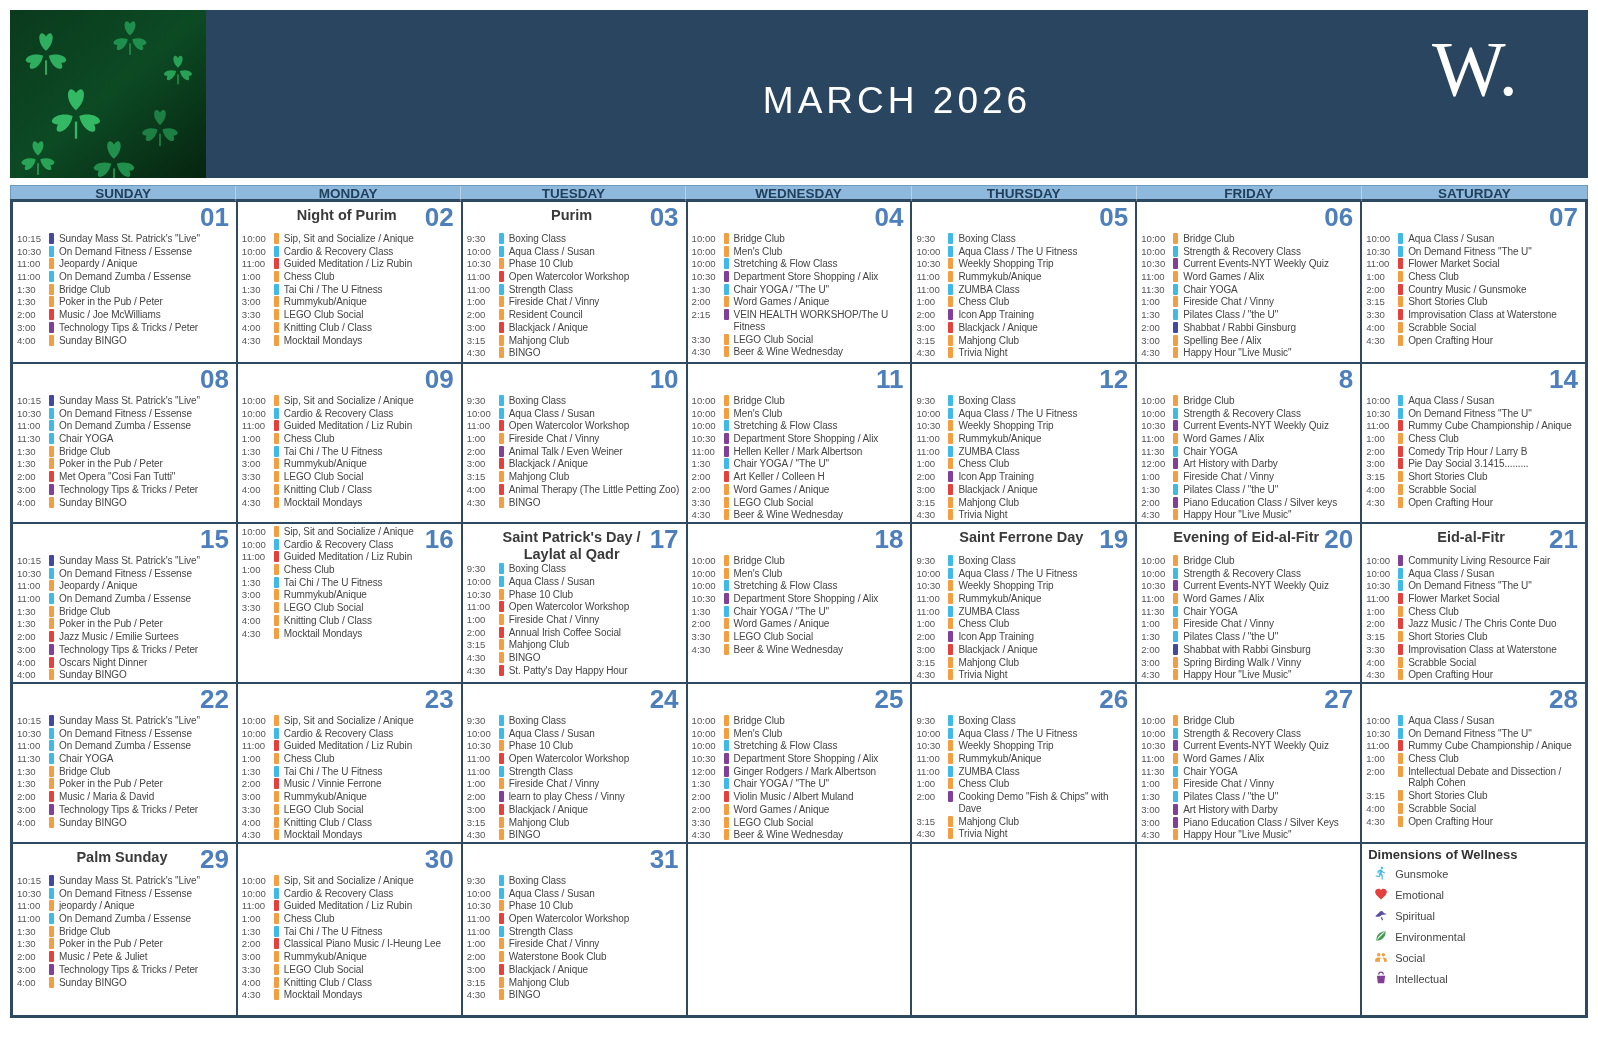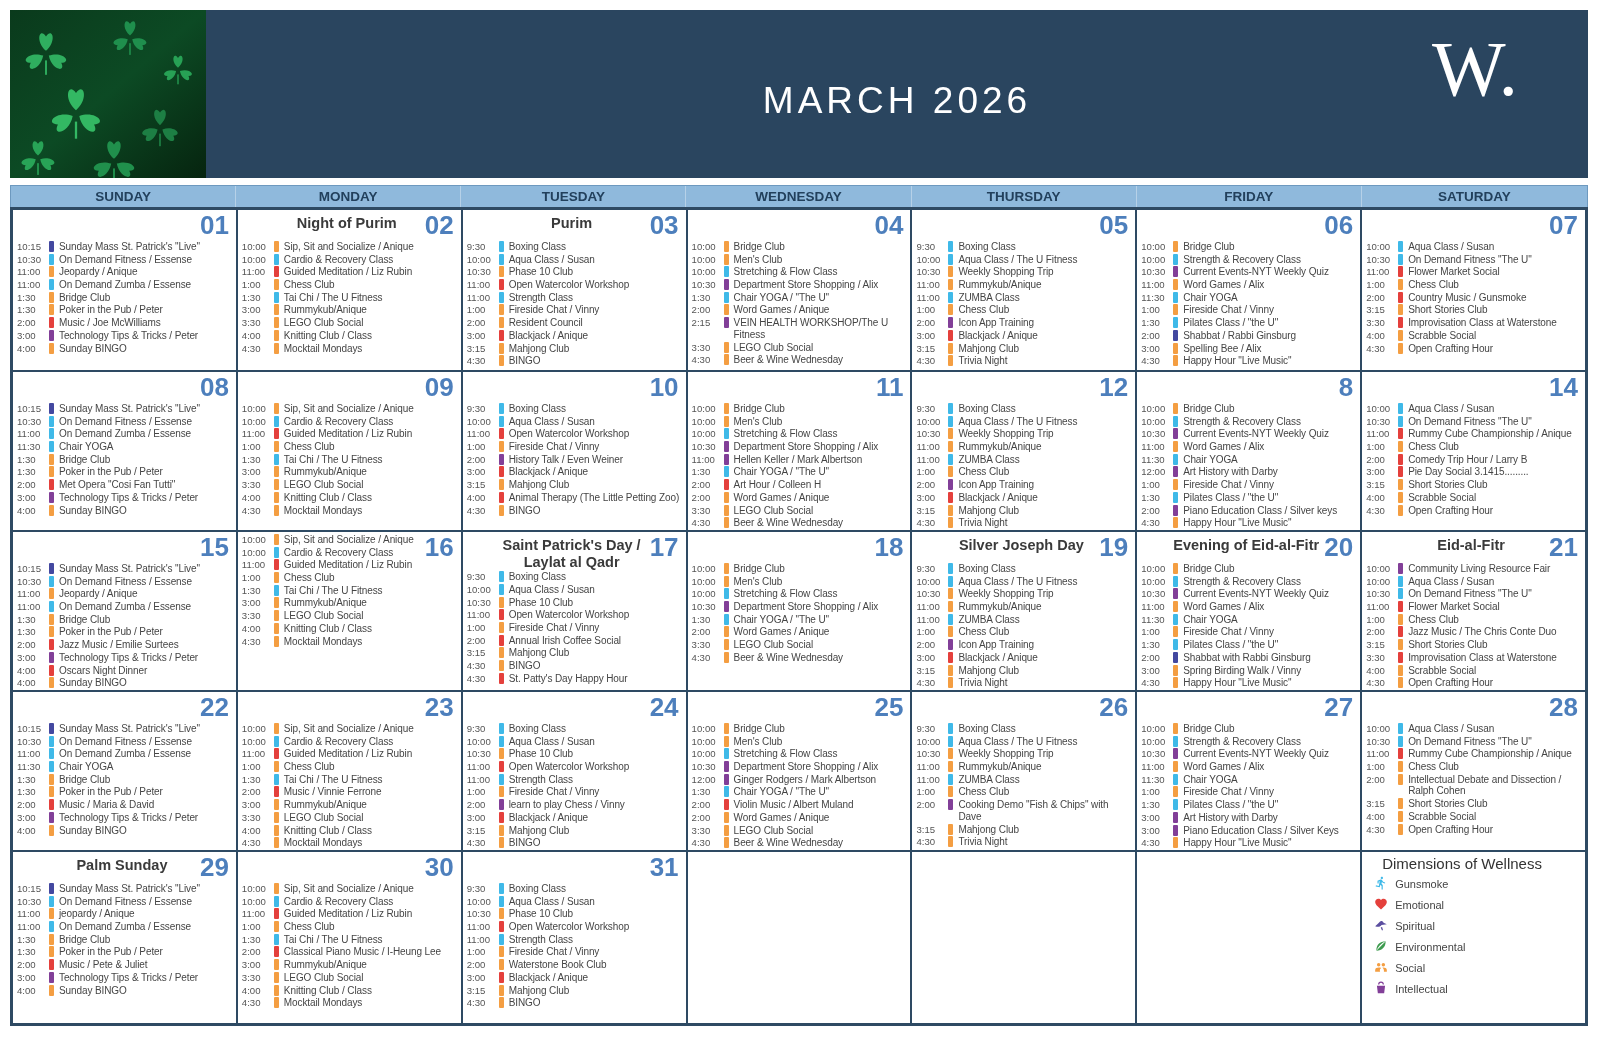--- a/index.html
+++ b/index.html
@@ -5,35 +5,35 @@
   html,body{margin:0;padding:0;background:#fff;font-family:"Liberation Sans",sans-serif;}
   .page{position:relative;width:1598px;height:1045px;background:#fff;overflow:hidden;box-sizing:border-box;padding:10px 10px 8px 10px;}
   
   .hdr{display:flex;height:168px;}
   .photo{width:196px;height:168px;flex:none;}
   .banner{flex:1;background:#2A455F;color:#fff;display:flex;flex-direction:column;align-items:center;justify-content:center;position:relative;}
   .facility{font-size:57px;font-weight:700;letter-spacing:2px;line-height:1;margin-top:6px;}
   .month{font-size:37px;font-weight:400;letter-spacing:4px;margin-top:14px;}
   .brand{position:absolute;right:70px;top:20px;font-family:"Liberation Serif",serif;font-size:78px;line-height:1;font-weight:400;}
   
-  .dayband{display:grid;grid-template-columns:repeat(7,1fr);height:22px;background:#8FB9DC;margin-top:7px;border:1px solid #6d99bf;border-bottom:none;box-sizing:border-box;}
+  .dayband{display:grid;grid-template-columns:repeat(7,1fr);height:14px;background:#8FB9DC;margin-top:7px;border:1px solid #6d99bf;border-bottom:none;box-sizing:border-box;}
   .dayband div{display:flex;align-items:center;justify-content:center;font-size:13.5px;font-weight:700;color:#22405C;border-right:1px solid rgba(255,255,255,.35);}
   .dayband div:last-child{border-right:none;}
   
   .grid{display:grid;grid-template-columns:repeat(7,1fr);grid-template-rows:160px 158px 158px 158px 1fr;gap:2px;background:#2E4A63;border:3px solid #2E4A63;height:819px;box-sizing:border-box;}
   .cell{background:#fff;position:relative;padding:1px 3px 1px 4px;overflow:hidden;}
   .daynum{position:absolute;top:1px;right:7px;font-size:26px;font-weight:700;color:#4D7FBC;line-height:1.1;}
   .cell-head{min-height:25px;padding:4px 36px 0 30px;text-align:center;font-size:14.5px;font-weight:600;color:#3a3a3a;line-height:1.15;}
   .events{margin-top:1px;}
   .ev{display:flex;align-items:flex-start;margin-bottom:1px;}
   .ev-t{width:30px;flex:none;font-size:9.6px;color:#555;line-height:1.2;}
   .ev-b{width:5px;height:11px;flex:none;border-radius:1px;margin:0 5px 0 2px;}
   .ev-n{font-size:10px;color:#454545;line-height:1.17;letter-spacing:-0.1px;}
   
-  .legend-title{font-size:15px;color:#333;margin:2px 0 4px 16px;font-weight:400;}
+  .legend-title{font-size:13px;color:#333;margin:2px 0 4px 2px;font-weight:700;}
   .lg-item{display:flex;align-items:center;gap:7px;margin:0 0 5px 8px;font-size:11px;color:#444;}
   .lg-item svg{flex:none;}
 </style>
 </head>
 <body>
 
 <div class="page">
   <div class="hdr">
     <div class="photo">
       <svg width="196" height="168" viewBox="0 0 196 168">
@@ -606,21 +606,21 @@
             <span class="ev-n">Open Watercolor Workshop</span>
           </div>
           <div class="ev">
             <span class="ev-t">1:00</span>
             <span class="ev-b" style="background: rgb(244, 158, 66);"></span>
             <span class="ev-n">Fireside Chat / Vinny</span>
           </div>
           <div class="ev">
             <span class="ev-t">2:00</span>
             <span class="ev-b" style="background: rgb(130, 63, 152);"></span>
-            <span class="ev-n">History Talk / Even Weiner</span>
+            <span class="ev-n">Animal Talk / Even Weiner</span>
           </div>
           <div class="ev">
             <span class="ev-t">3:00</span>
             <span class="ev-b" style="background: rgb(228, 64, 60);"></span>
             <span class="ev-n">Blackjack / Anique</span>
           </div>
           <div class="ev">
             <span class="ev-t">3:15</span>
             <span class="ev-b" style="background: rgb(244, 158, 66);"></span>
             <span class="ev-n">Mahjong Club</span>
@@ -667,21 +667,21 @@
             <span class="ev-n">Hellen Keller / Mark Albertson</span>
           </div>
           <div class="ev">
             <span class="ev-t">1:30</span>
             <span class="ev-b" style="background: rgb(63, 185, 232);"></span>
             <span class="ev-n">Chair YOGA / "The U"</span>
           </div>
           <div class="ev">
             <span class="ev-t">2:00</span>
             <span class="ev-b" style="background: rgb(228, 64, 60);"></span>
-            <span class="ev-n">Art Hour / Colleen H</span>
+            <span class="ev-n">Art Keller / Colleen H</span>
           </div>
           <div class="ev">
             <span class="ev-t">2:00</span>
             <span class="ev-b" style="background: rgb(244, 158, 66);"></span>
             <span class="ev-n">Word Games / Anique</span>
           </div>
           <div class="ev">
             <span class="ev-t">3:30</span>
             <span class="ev-b" style="background: rgb(244, 158, 66);"></span>
             <span class="ev-n">LEGO Club Social</span>
@@ -1057,21 +1057,21 @@
           <div class="ev">
             <span class="ev-t">4:30</span>
             <span class="ev-b" style="background: rgb(244, 158, 66);"></span>
             <span class="ev-n">Beer &amp; Wine Wednesday</span>
           </div>
         </div>
       </div>
       <div class="cell">
         <div class="daynum">19</div>
         <div class="cell-head">
-          <div class="holiday">Silver Joseph Day</div>
+          <div class="holiday">Saint Ferrone Day</div>
         </div>
         <div class="events">
           <div class="ev">
             <span class="ev-t">9:30</span>
             <span class="ev-b" style="background: rgb(63, 185, 232);"></span>
             <span class="ev-n">Boxing Class</span>
           </div>
           <div class="ev">
             <span class="ev-t">10:00</span>
             <span class="ev-b" style="background: rgb(63, 185, 232);"></span>

